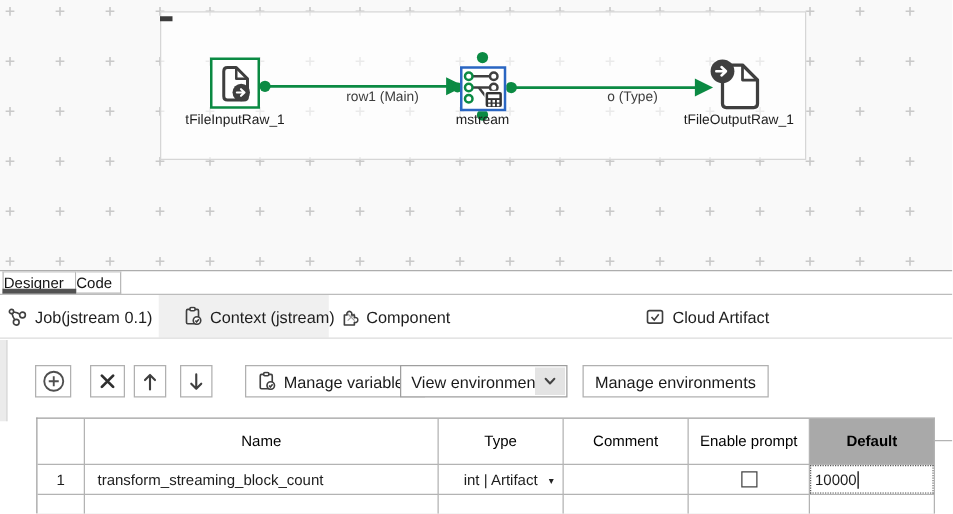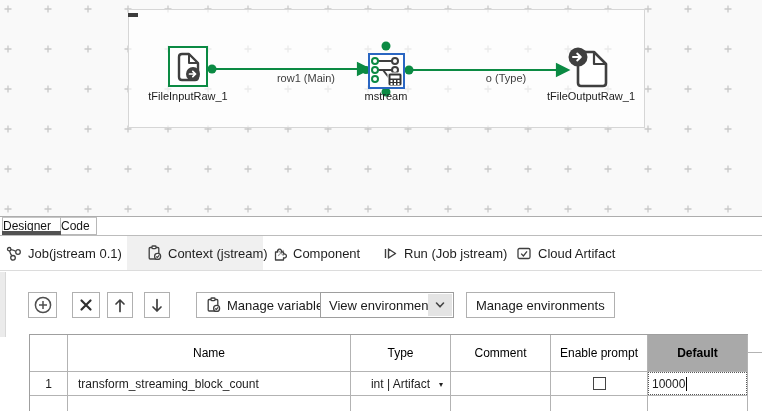--- a/index.html
+++ b/index.html
@@ -220,29 +220,20 @@
 
     <div class="vtab" style="left:272px">
       <span class="ticon">
         <svg width="15" height="15" viewBox="0 0 15 15" fill="none" stroke="#3f3f3f" stroke-width="1.3">
           <path d="M3.5 6 h2.2 a2 2 0 1 1 3.6 0 h2.2 v2.2 a2 2 0 1 1 0 3.6 v2.2 h-8 z" stroke-linejoin="round"></path>
         </svg>
       </span>
       <span>Component</span>
     </div>
 
-    <div class="vtab" style="left:383px">
-      <span class="ticon">
-        <svg width="15" height="15" viewBox="0 0 15 15" fill="none" stroke="#3f3f3f" stroke-width="1.4">
-          <line x1="2.5" y1="3" x2="2.5" y2="12"></line>
-          <path d="M5.5 3 L12.5 7.5 L5.5 12 Z" stroke-linejoin="round"></path>
-        </svg>
-      </span>
-      <span>Run (Job jstream)</span>
-    </div>
 
     <div class="vtab" style="left:516px">
       <span class="ticon">
         <svg width="16" height="15" viewBox="0 0 16 15" fill="none" stroke="#3f3f3f" stroke-width="1.3">
           <rect x="2" y="2.5" width="12" height="10" rx="1.5"></rect>
           <path d="M5.2 7.6 l2.2 2.4 l3.6 -4.6"></path>
         </svg>
       </span>
       <span>Cloud Artifact</span>
     </div>

